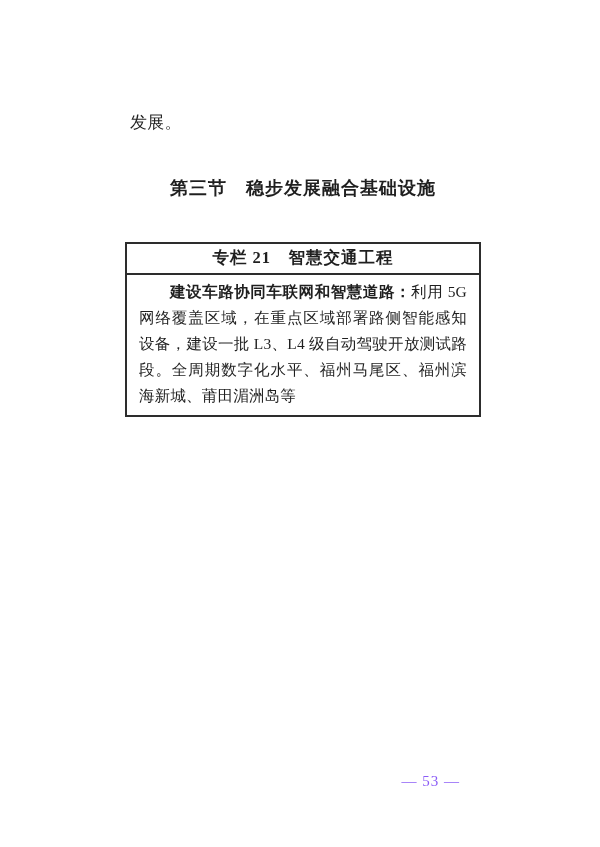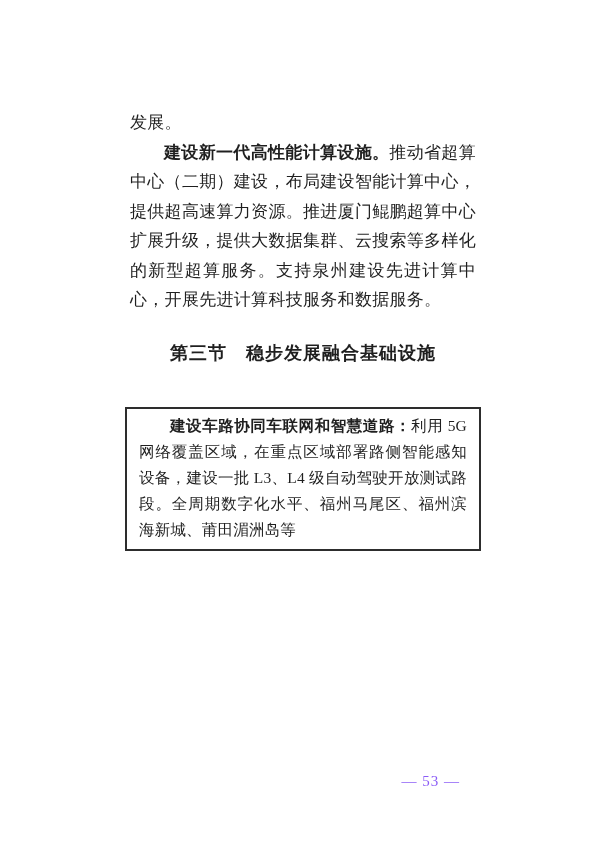--- a/index.html
+++ b/index.html
@@ -28,21 +28,21 @@
     text-align: justify;
     letter-spacing: 0.3px;
   }
   .indent {
     text-indent: 2em;
   }
   .lead {
     font-weight: bold;
   }
   .section-heading {
-    margin: 23px 0 39px 0;
+    margin: 35px 0 39px 0;
     font-size: 18px;
     line-height: 30px;
     font-weight: bold;
     text-align: center;
     letter-spacing: 1px;
   }
   .column-box {
     margin: 5px -5px 0 -5px;
     border: 2px solid #2d2d2d;
   }
@@ -78,28 +78,26 @@
 <body>
 
 <div class="page">
   <div class="content">
 
     <p class="body-para">
       <span>发展。</span>
     </p>
 
 
-    <p class="body-para indent">
-      <span class="lead">建设新一代高性能计算设施。</span><span>推动省超算中心（二期）建设，布局建设智能计算中心，提供超高速算力资源。推进厦门鲲鹏超算中心扩展升级，提供大数据集群、云搜索等多样化的新型超算服务。支持泉州建设先进计算中心，开展先进计算科技服务和数据服务。</span>
-    </p>
 
     <h2 class="section-heading">第三节　稳步发展融合基础设施</h2>
 
 
     <div class="column-box">
+      <div class="box-header">专栏 21　智慧交通工程</div>
       <p class="box-body">
         <span class="lead">建设车路协同车联网和智慧道路：</span><span>利用 5G 网络覆盖区域，在重点区域部署路侧智能感知设备，建设一批 L3、L4 级自动驾驶开放测试路段。全周期数字化水平、福州马尾区、福州滨海新城、莆田湄洲岛等</span>
       </p>
     </div>
 
   </div>
 
   <div class="page-number">— 53 —</div>
 </div>
 

